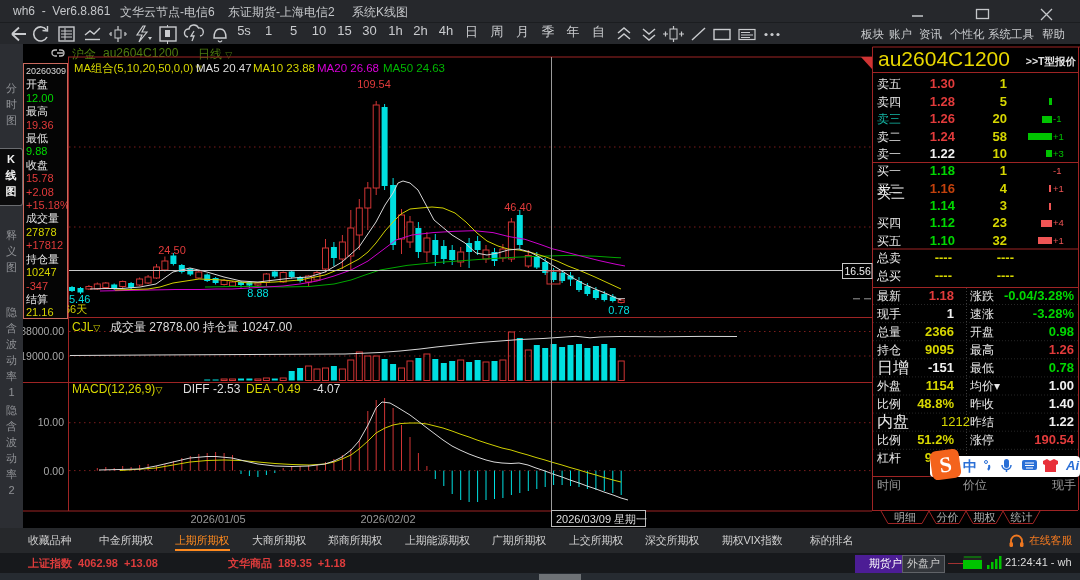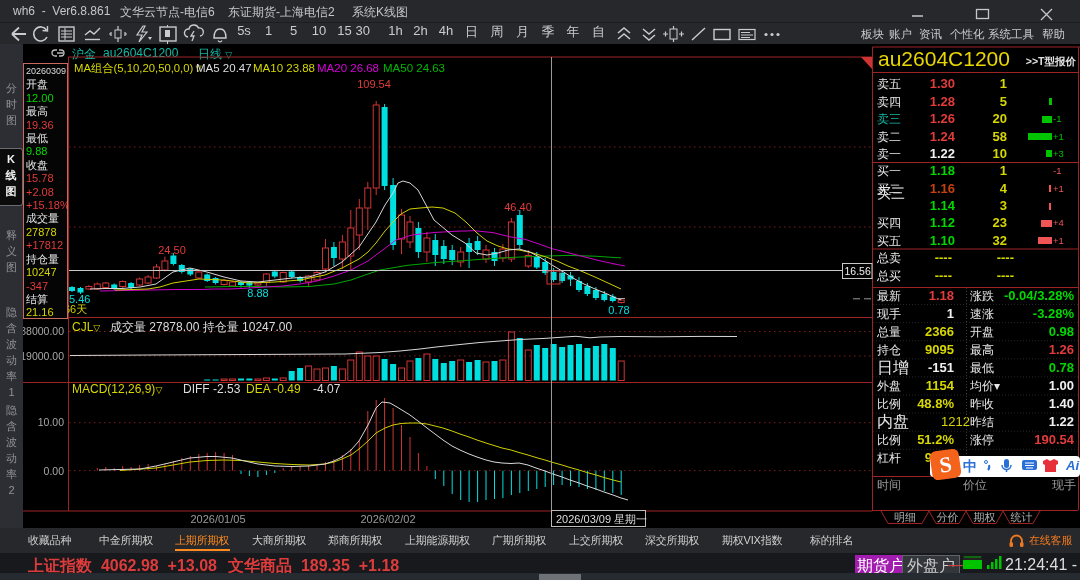--- a/index.html
+++ b/index.html
@@ -1,26 +1,26 @@
 <!DOCTYPE html>
 <html><head><meta charset="utf-8">
 <style>
 *{margin:0;padding:0;box-sizing:border-box;font-family:"Liberation Sans",sans-serif}
 html,body{width:1080px;height:580px;overflow:hidden;background:#000;position:relative}
 .abs{position:absolute}
 .titlebar{position:absolute;left:0;top:0;width:1080px;height:22px;background:#26282c;color:#c5c7ca;font-size:12px}
 .toolbar{position:absolute;left:0;top:22px;width:1080px;height:22px;background:#26282c;border-top:1px solid #1b1d20;color:#c9cbce;font-size:13px}
-.instr{position:absolute;left:0;top:44px;width:1080px;height:13px;background:#000;color:#14b8a6;font-size:12px}
+.instr{position:absolute;left:0;top:44px;width:1080px;height:13px;background:#000;color:#4d7c0f;font-size:12px}
 .sidebar{position:absolute;left:0;top:44px;width:23px;height:484px;background:#2c2e33}
 .vtab{position:absolute;left:0;width:23px;text-align:center;font-size:11px;line-height:16px}
 .vtab div{height:16px}
 .vtab.act{background:#0b0b0c;border:1px solid #6a6c70;border-left:none;border-radius:0 3px 3px 0;font-weight:bold;padding-top:2px}
 .stats{position:absolute;left:23px;top:63px;width:45px;height:256px;background:#050505;border:1px solid #c96a5e;padding:1px 0 0 2px;line-height:13.4px;white-space:nowrap;overflow:hidden}
 .botTabs{position:absolute;left:0;top:528px;width:1080px;height:25px;background:#26282b;font-size:11px;letter-spacing:-0.2px}
-.botIdx{position:absolute;left:0;top:553px;width:1080px;height:24px;background:#17191c;font-size:16px}
+.botIdx{position:absolute;left:0;top:553px;width:1080px;height:24px;background:#17191c;font-size:11px}
 .taskbar{position:absolute;left:0;top:573px;width:1080px;height:7px;background:#262b31}
 </style></head>
 <body>
 <div class="titlebar">
 <span class="abs" style="left:13px;top:4px">wh6&nbsp;&nbsp;-&nbsp;&nbsp;Ver6.8.861</span>
 <span class="abs" style="left:120px;top:4px">文华云节点-电信6</span>
 <span class="abs" style="left:228px;top:4px">东证期货-上海电信2</span>
 <span class="abs" style="left:352px;top:4px">系统K线图</span>
 <svg width="160" height="22" viewBox="0 0 160 22" style="position:absolute;left:905px;top:0">
 <path d="M7,16 h11" stroke="#c5c7ca" stroke-width="1.5"></path>
@@ -58,21 +58,21 @@
       <path d="M741,9.5 h9 M741,12 h12 M741,14.5 h9" stroke="#c9cbce"></path>
 <circle cx="766" cy="11.5" r="1.6" fill="#c9cbce"></circle>
       <circle cx="772" cy="11.5" r="1.6" fill="#c9cbce"></circle>
       <circle cx="778" cy="11.5" r="1.6" fill="#c9cbce"></circle>
 </svg>
     <span style="position:absolute;left:230px;top:0;width:28px;text-align:center">5s</span>
     <span style="position:absolute;left:254.5px;top:0;width:28px;text-align:center">1</span>
     <span style="position:absolute;left:279.5px;top:0;width:28px;text-align:center">5</span>
     <span style="position:absolute;left:305px;top:0;width:28px;text-align:center">10</span>
     <span style="position:absolute;left:330.5px;top:0;width:28px;text-align:center">15</span>
-    <span style="position:absolute;left:355.5px;top:0;width:28px;">30</span>
+    <span style="position:absolute;left:355.5px;top:0;width:28px;text-align:center">30</span>
     <span style="position:absolute;left:381.5px;top:0;width:28px;text-align:center">1h</span>
     <span style="position:absolute;left:406.5px;top:0;width:28px;text-align:center">2h</span>
     <span style="position:absolute;left:432px;top:0;width:28px;text-align:center">4h</span>
     <span style="position:absolute;left:457.5px;top:0;width:28px;text-align:center">日</span>
     <span style="position:absolute;left:483px;top:0;width:28px;text-align:center">周</span>
     <span style="position:absolute;left:508.5px;top:0;width:28px;text-align:center">月</span>
     <span style="position:absolute;left:534px;top:0;width:28px;text-align:center">季</span>
     <span style="position:absolute;left:559px;top:0;width:28px;text-align:center">年</span>
     <span style="position:absolute;left:584.5px;top:0;width:28px;text-align:center">自</span>
     <span style="position:absolute;left:861px;top:4px;font-size:11.5px">板块</span>
@@ -582,21 +582,21 @@
 <svg width="17" height="14" viewBox="0 0 17 14" style="position:absolute;left:1008px;top:6px">
       <path d="M3,9 v-2 a5.5,5.5 0 0 1 11,0 v2" fill="none" stroke="#f07820" stroke-width="1.8"></path>
       <rect x="1.5" y="8" width="3.5" height="5" rx="1.5" fill="#f07820"></rect>
       <rect x="12" y="8" width="3.5" height="5" rx="1.5" fill="#f07820"></rect>
     </svg>
 <span style="position:absolute;left:1029px;top:5px;color:#f07820">在线客服</span>
 </div>
 <div class="botIdx">
 <span class="abs" style="left:28px;top:3px;color:#de3c3c;font-weight:bold">上证指数&nbsp; 4062.98&nbsp; +13.08</span>
 <span class="abs" style="left:228px;top:3px;color:#de3c3c;font-weight:bold">文华商品&nbsp; 189.35&nbsp; +1.18</span>
-<span class="abs" style="left:855px;top:2px;background:#a21caf;color:#fff;padding:1px 2px 2px">期货户</span>
+<span class="abs" style="left:855px;top:2px;background:#4c1d95;color:#fff;padding:1px 14px 2px">期货户</span>
 <span class="abs" style="left:902px;top:2px;background:#33363b;border:1px solid #606368;color:#ccc;padding:0 4px 1px">外盘户</span>
 <span class="abs" style="left:948px;top:3px;color:#d03b3b">——</span>
 <svg width="40" height="16" viewBox="0 0 40 16" style="position:absolute;left:963px;top:2px">
 <rect x="0" y="1" width="19" height="13" fill="#00c300"></rect>
       <rect x="0" y="1" width="19" height="4" fill="#222"></rect>
 <path d="M1,2 h17" stroke="#0a0" stroke-width="1"></path>
 <rect x="24" y="10" width="2.5" height="4" fill="#00c300"></rect>
       <rect x="28" y="7" width="2.5" height="7" fill="#00c300"></rect>
       <rect x="32" y="4" width="2.5" height="10" fill="#00c300"></rect>
       <rect x="36" y="1" width="2.5" height="13" fill="#00c300"></rect>

